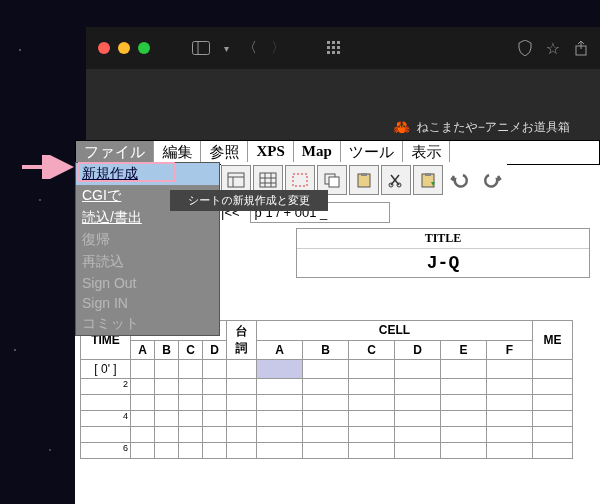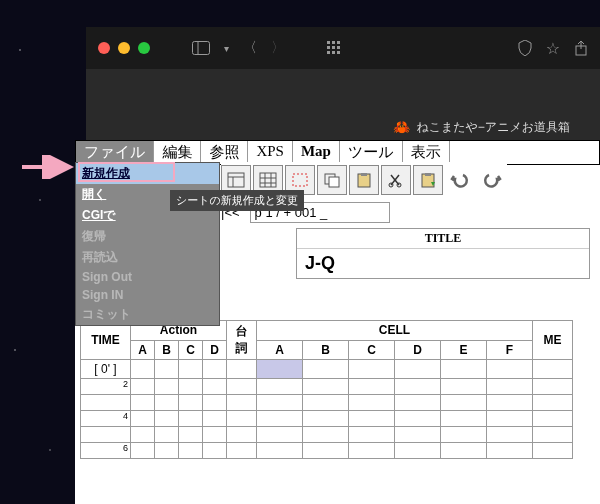--- a/index.html
+++ b/index.html
@@ -10,32 +10,32 @@
 .dot { width: 12px; height: 12px; border-radius: 50%; }
 .red { background: #ff5f57; } .yellow { background: #febc2e; } .green { background: #28c840; }
 .tb-icon { color: #999; font-size: 14px; display: flex; align-items: center; }
 .tabbar { position: absolute; top: 69px; left: 86px; right: 0; height: 45px; background: #2a2a2a; }
 .sitebar { position: absolute; top: 114px; left: 86px; right: 0; height: 26px; background: #2a2a2a; display: flex; align-items: center; justify-content: flex-end; padding-right: 30px; gap: 6px; color: #ddd; font-size: 12px; }
 .crab { color: #d44; font-size: 14px; }
 .app { position: absolute; top: 140px; left: 75px; right: 0; bottom: 0; background: #fff; }
 .menubar { display: flex; border: 1px solid #000; background: #fff; }
 .menubar > div { padding: 2px 8px; font-size: 15px; border-right: 1px solid #999; font-family: serif; }
 .dropdown { position: absolute; top: 22px; left: 0; width: 145px; background: #888; border: 1px solid #555; z-index: 10; }
-.dd-item { padding: 2px 6px; font-size: 12px; color: #fff; text-decoration: underline; cursor: pointer; font-weight: bold; }
+.dd-item { padding: 2px 6px; font-size: 14px; color: #fff; text-decoration: underline; cursor: pointer; }
 .dd-item.hl { background: #a8c8e8; color: #003; }
 .hl-box { position: absolute; top: 22px; left: 3px; width: 97px; height: 20px; border: 2px solid #f4a8c0; z-index: 11; pointer-events: none; }
 .arrow { position: absolute; top: 155px; left: 20px; z-index: 20; }
-.tooltip { position: absolute; top: 50px; left: 95px; background: #444; color: #fff; font-size: 11px; padding: 3px 6px; z-index: 12; white-space: nowrap; }
+.tooltip { position: absolute; top: 50px; left: 95px; background: #444; color: #fff; font-size: 11px; padding: 3px 18px; z-index: 12; white-space: nowrap; }
 .toolbar { position: absolute; top: 22px; left: 146px; height: 36px; display: flex; align-items: center; gap: 2px; background: #fff; }
 .tbtn { width: 30px; height: 30px; border: 1px solid #888; display: flex; align-items: center; justify-content: center; background: #f0f0f0; cursor: pointer; }
 .pager { position: absolute; top: 62px; left: 146px; display: flex; align-items: center; gap: 10px; font-size: 13px; font-family: serif; }
 .pager input { width: 140px; border: 1px solid #999; padding: 2px 4px; font-size: 13px; }
 .titlebox { position: absolute; top: 88px; left: 210px; right: 10px; border: 1px solid #999; margin-left: 11px; }
 .titlebox .lbl { padding: 2px 8px; font-size: 12px; font-weight: bold; font-family: serif; text-align: center; border-bottom: 1px solid #ccc; }
-.titlebox .val { padding: 4px 8px; font-size: 18px; font-weight: bold; font-family: Liberation Sans, sans-serif; text-align: left; }
+.titlebox .val { padding: 4px 8px; font-size: 18px; font-weight: bold; font-family: Liberation Mono, monospace; text-align: center; }
 .pagelbl { position: absolute; top: 161px; left: 5px; font-size: 13px; font-family: serif; }
 .sheet { position: absolute; top: 180px; left: 5px; right: 16px; }
 table { border-collapse: collapse; font-family: serif; }
 th, td { border: 1px solid #999; padding: 2px 6px; font-size: 12px; text-align: center; }
 th { background: #fff; }
 .time-col { width: 50px; font-weight: bold; }
 .act-col { width: 24px; } .dai-col { width: 30px; } .cell-col { width: 46px; } .me-col { width: 40px; }
 .tiny { font-size: 9px; text-align: right; vertical-align: top; padding: 0 2px; height: 16px; }
 .shade { background: #c8c8e8; }
 </style>
@@ -106,32 +106,32 @@
       </marker>
     </defs>
   <line x1="2" y1="12" x2="50" y2="12" stroke="#f4a8c0" stroke-width="4" marker-end="url(#ah)"></line>
 </svg>
 
 <div class="app">
   <div class="menubar">
     <div style="background:#888;color:#fff">ファイル</div>
     <div>編集</div>
     <div>参照</div>
-    <div style="font-weight:normal">XPS</div>
+    <div style="font-weight:bold">XPS</div>
     <div style="font-weight:bold">Map</div>
     <div>ツール</div>
     <div>表示</div>
   </div>
 
   <div class="hl-box"></div>
 
   <div class="dropdown">
     <div class="dd-item hl">新規作成</div>
-    <div class="dd-item">開く</div>
     <div class="dd-item">CGIで</div>
+    <div class="dd-item">読込/書出</div>
     <div class="dd-item" style="opacity:.4;text-decoration:none">復帰</div>
     <div class="dd-item" style="opacity:.4;text-decoration:none">再読込</div>
     <div class="dd-item" style="opacity:.4;text-decoration:none">Sign Out</div>
     <div class="dd-item" style="opacity:.4;text-decoration:none">Sign IN</div>
     <div class="dd-item" style="opacity:.4;text-decoration:none">コミット</div>
   </div>
 
   <div class="tooltip">シートの新規作成と変更</div>
 
   <div class="toolbar">

